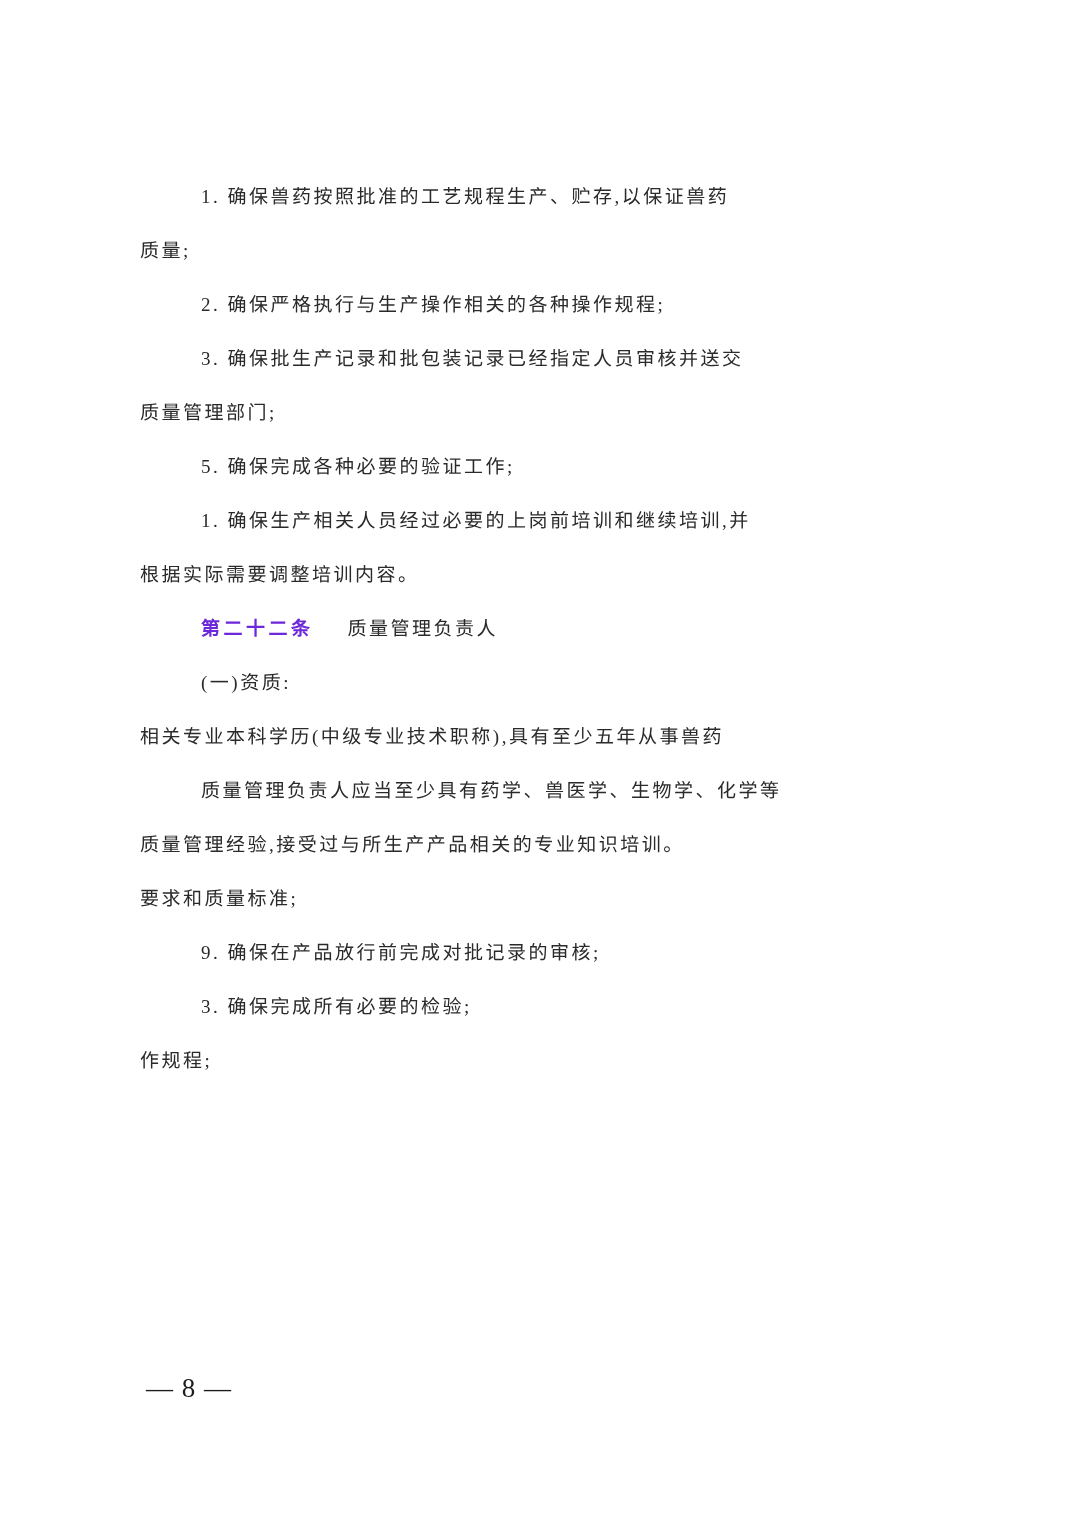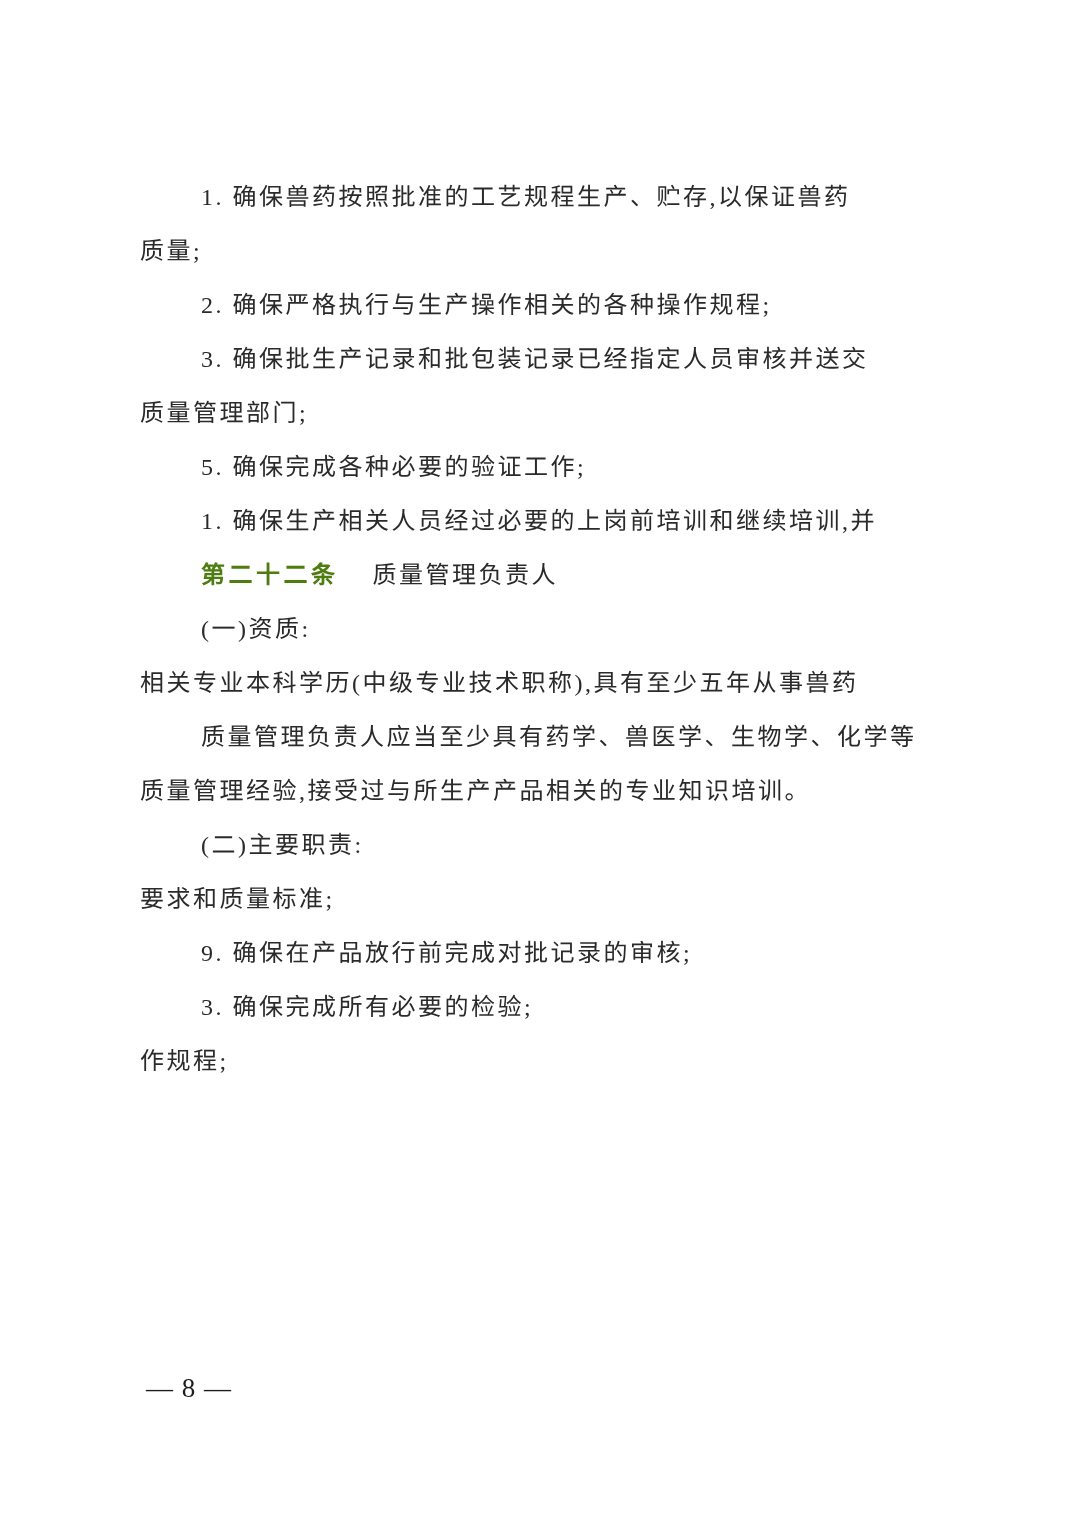--- a/index.html
+++ b/index.html
@@ -24,34 +24,34 @@
   }
   .doc-body {
     position: absolute;
     left: 140px;
     top: 170px;
     width: 815px;
   }
   .line {
     height: 54px;
     line-height: 54px;
-    font-size: 24px;
+    font-size: 19px;
     letter-spacing: 2.5px;
     white-space: nowrap;
     text-align: left;
     color: #2a2a2a;
   }
   .line.indent {
     text-indent: 61px;
   }
   .seg { }
   .bold-heading {
     font-weight: 700;
     font-family: Liberation Mono, monospace;
-    color: #4d7c0f;
+    color: #6d28d9;
     letter-spacing: 3.5px;
   }
   .heading-gap {
     display: inline-block;
     width: 34px;
   }
   .footer-line {
     position: absolute;
     left: 146px;
     top: 1368px;
@@ -70,26 +70,26 @@
 
   <div class="doc-body">
 
   <div class="line indent"><span class="seg">1. 确保兽药按照批准的工艺规程生产、贮存,以保证兽药</span></div>
       <div class="line"><span class="seg">质量;</span></div>
       <div class="line indent"><span class="seg">2. 确保严格执行与生产操作相关的各种操作规程;</span></div>
       <div class="line indent"><span class="seg">3. 确保批生产记录和批包装记录已经指定人员审核并送交</span></div>
       <div class="line"><span class="seg">质量管理部门;</span></div>
       <div class="line indent"><span class="seg">5. 确保完成各种必要的验证工作;</span></div>
       <div class="line indent"><span class="seg">1. 确保生产相关人员经过必要的上岗前培训和继续培训,并</span></div>
+      <div class="line"><span class="seg">根据实际需要调整培训内容。</span></div>
       <div class="line indent"><span class="seg bold-heading">第二十二条</span><span class="heading-gap"></span><span class="seg">质量管理负责人</span></div>
       <div class="line indent"><span class="seg">(一)资质:</span></div>
       <div class="line"><span class="seg">相关专业本科学历(中级专业技术职称),具有至少五年从事兽药</span></div>
       <div class="line indent"><span class="seg">质量管理负责人应当至少具有药学、兽医学、生物学、化学等</span></div>
       <div class="line"><span class="seg">质量管理经验,接受过与所生产产品相关的专业知识培训。</span></div>
-      <div class="line indent"><span class="seg">(二)主要职责:</span></div>
       <div class="line"><span class="seg">要求和质量标准;</span></div>
       <div class="line indent"><span class="seg">9. 确保在产品放行前完成对批记录的审核;</span></div>
       <div class="line indent"><span class="seg">3. 确保完成所有必要的检验;</span></div>
       <div class="line"><span class="seg">作规程;</span></div>
     </div>
 
   <div class="footer-line">— 8 —</div>
 
 </div>
 

